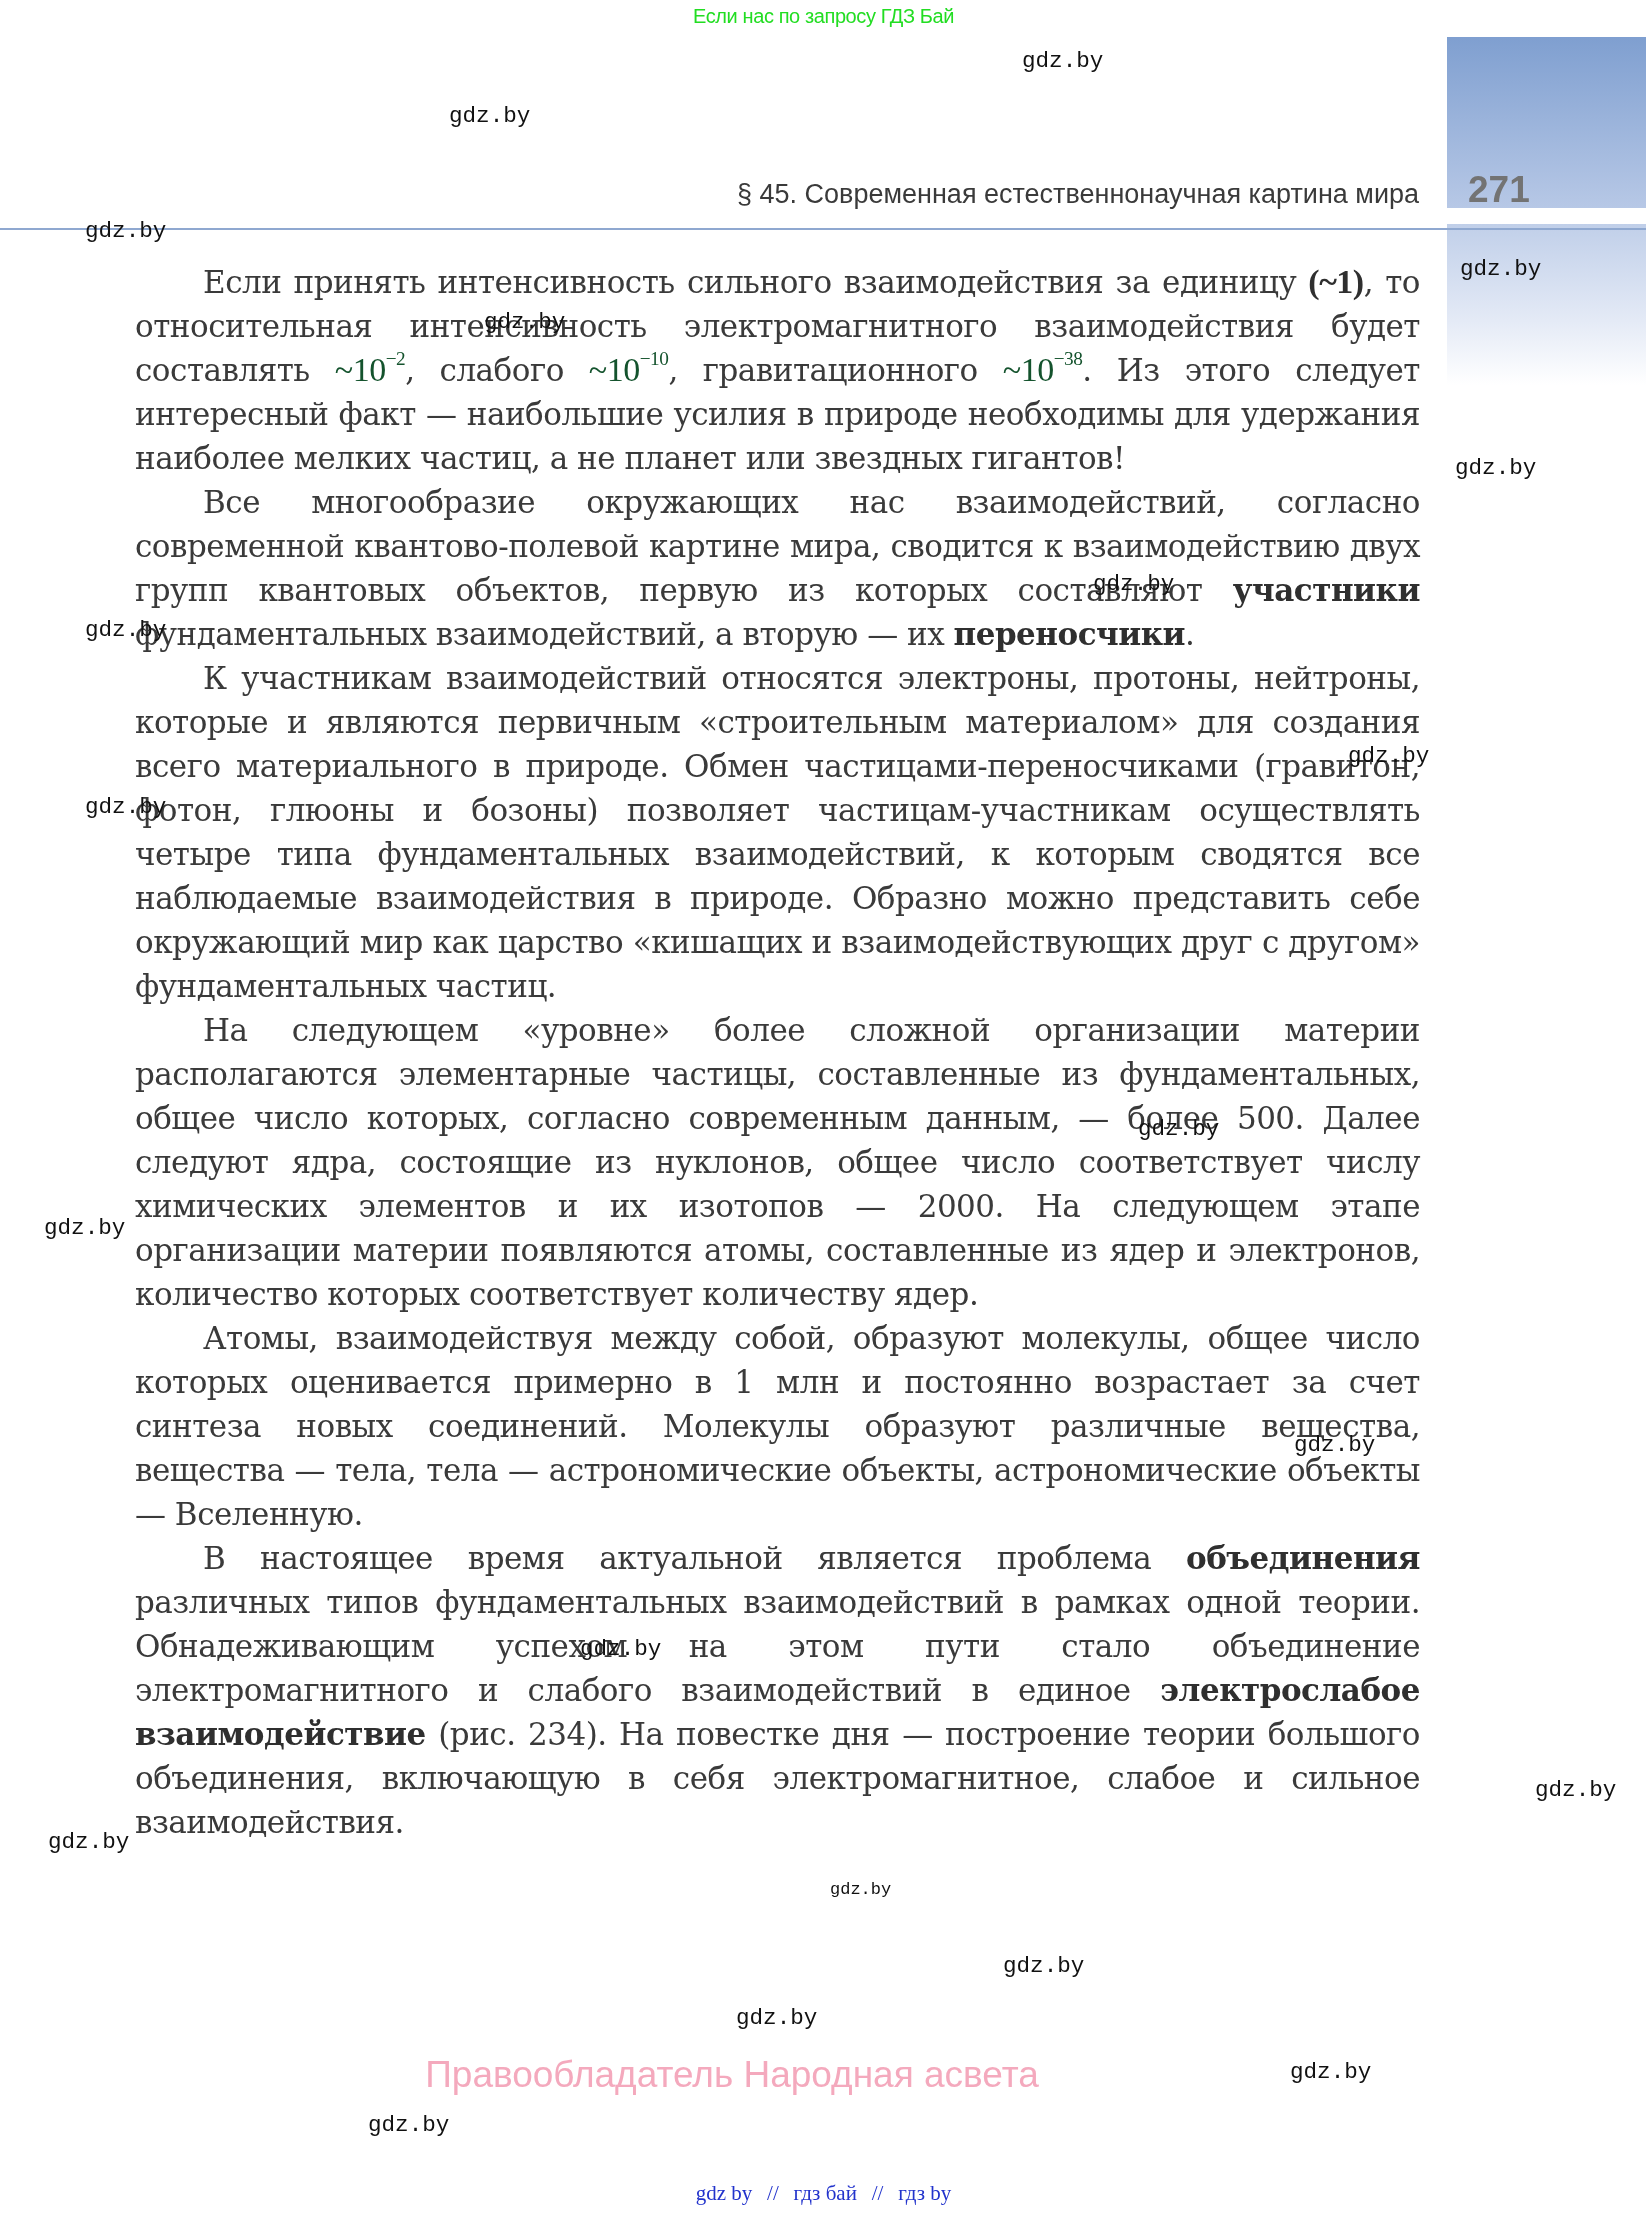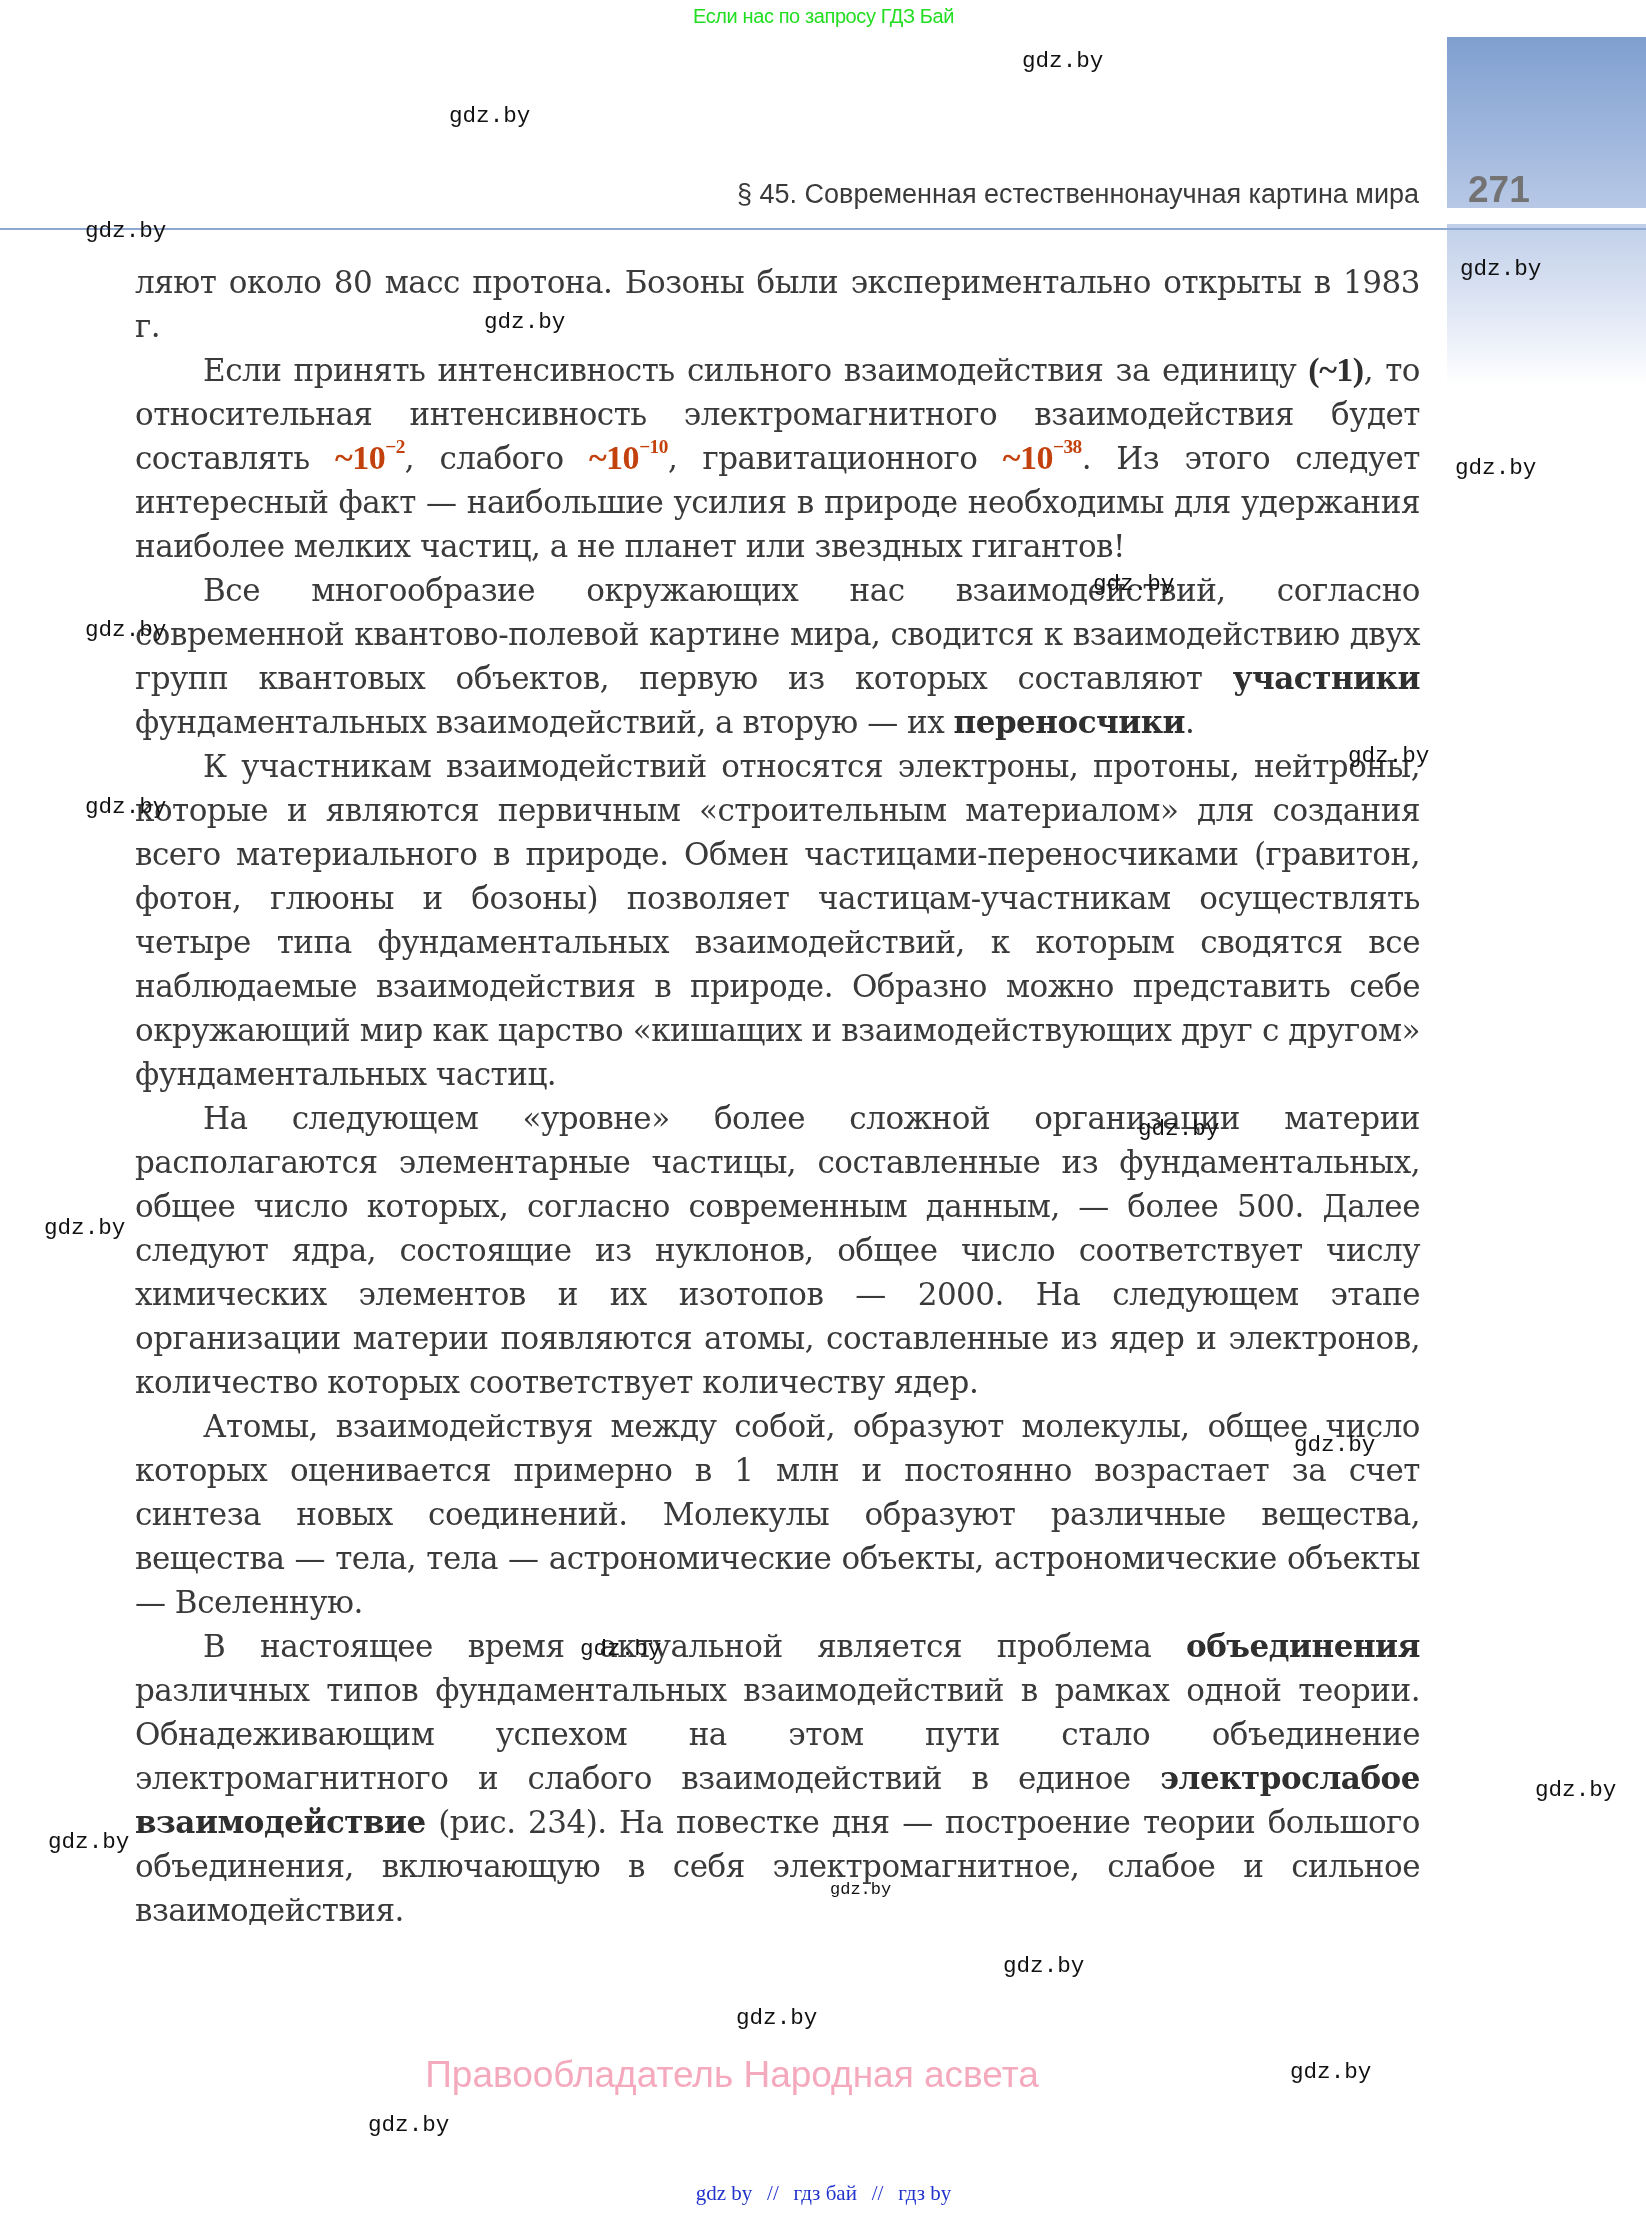--- a/index.html
+++ b/index.html
@@ -36,21 +36,21 @@
 
     .body-text {
       position: absolute; left: 135px; top: 260px; width: 1285px;
       font-family: "DejaVu Serif", serif; font-size: 31px; line-height: 44px;
       color: #3a3a3a; text-align: justify; letter-spacing: -0.5px;
     }
     .body-text p { margin: 0 0 0 0; text-indent: 68px; }
     .body-text p.cont { text-indent: 0; }
     .body-text b { font-weight: bold; color: #2f2f2f; }
     .body-text sup { font-size: 19.3px; line-height: 0; position: relative; top: -3.2px; }
-    .math { font-family: "Liberation Serif", serif; font-size: 34px; color: #c2410c; font-weight: bold; }
+    .math { font-family: "Liberation Serif", serif; font-size: 34px; color: #14532d; }
 
     .wm {
       position: absolute; font-family: Liberation Mono, monospace;
       font-size: 22.6px; color: #111111; white-space: nowrap;
     }
     .wm.small { font-size: 17px; }
 
     .rights {
       position: absolute; left: 0; width: 1464px; top: 2054px; text-align: center;
       font-family: "Liberation Sans", sans-serif; font-size: 37px; color: #f4a9bd;
@@ -66,21 +66,20 @@
 
 <div class="top-banner">Если нас по запросу ГДЗ Бай</div>
 
 <div class="corner-tab"></div>
 <div class="corner-tab-lower"></div>
 <div class="page-number">271</div>
 <div class="header-title">§ 45. Современная естественнонаучная картина мира</div>
 <div class="header-rule"></div>
 
 <div class="body-text">
-  <p class="cont">ляют около 80 масс протона. Бозоны были экспериментально открыты в 1983 г.</p>
 
   <p><span>Если принять интенсивность сильного взаимодействия за единицу </span><b class="math">(~1)</b><span>, то относительная интенсивность электромагнитного взаимодействия будет составлять </span><span class="math"><span>~10</span><sup>−2</sup></span><span>, слабого </span><span class="math"><span>~10</span><sup>−10</sup></span><span>, гравитационного </span><span class="math"><span>~10</span><sup>−38</sup></span><span>. Из этого следует интересный факт — наибольшие усилия в природе необходимы для удержания наиболее мелких частиц, а не планет или звездных гигантов!</span></p>
 
   <p><span>Все многообразие окружающих нас взаимодействий, согласно современной квантово-полевой картине мира, сводится к взаимодействию двух групп квантовых объектов, первую из которых составляют </span><b>участники</b><span> фундаментальных взаимодействий, а вторую — их </span><b>переносчики</b><span>.</span></p>
 
   <p>К участникам взаимодействий относятся электроны, протоны, нейтроны, которые и являются первичным «строительным материалом» для создания всего материального в природе. Обмен частицами-переносчиками (гравитон, фотон, глюоны и бозоны) позволяет частицам-участникам осуществлять четыре типа фундаментальных взаимодействий, к которым сводятся все наблюдаемые взаимодействия в природе. Образно можно представить себе окружающий мир как царство «кишащих и взаимодействующих друг с другом» фундаментальных частиц.</p>
 
   <p>На следующем «уровне» более сложной организации материи располагаются элементарные частицы, составленные из фундаментальных, общее число которых, согласно современным данным, — более 500. Далее следуют ядра, состоящие из нуклонов, общее число соответствует числу химических элементов и их изотопов — 2000. На следующем этапе организации материи появляются атомы, составленные из ядер и электронов, количество которых соответствует количеству ядер.</p>
 
   <p>Атомы, взаимодействуя между собой, образуют молекулы, общее число которых оценивается примерно в 1 млн и постоянно возрастает за счет синтеза новых соединений. Молекулы образуют различные вещества, вещества — тела, тела — астрономические объекты, астрономические объекты — Вселенную.</p>

